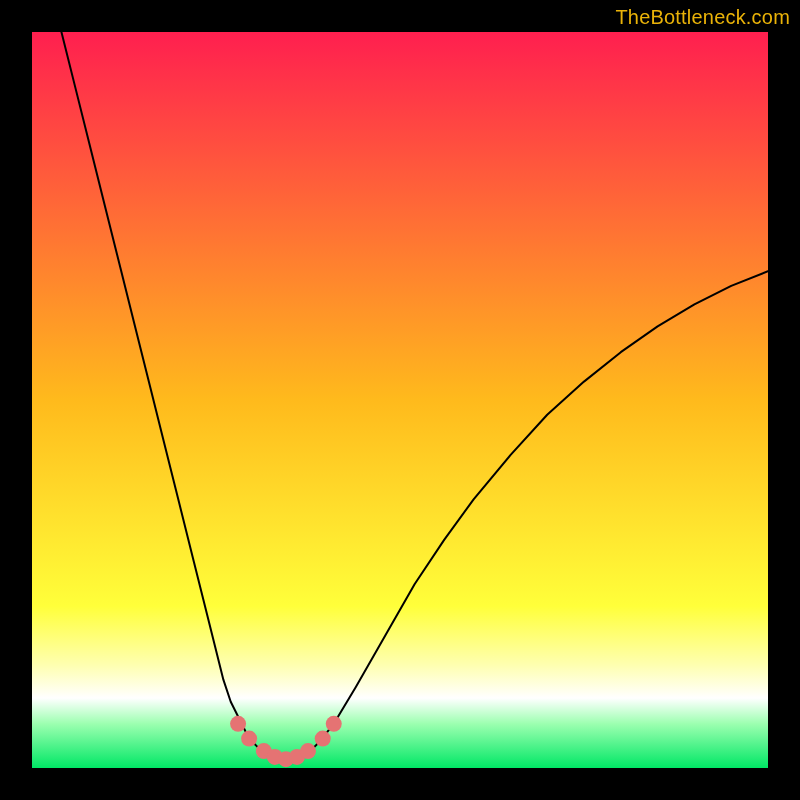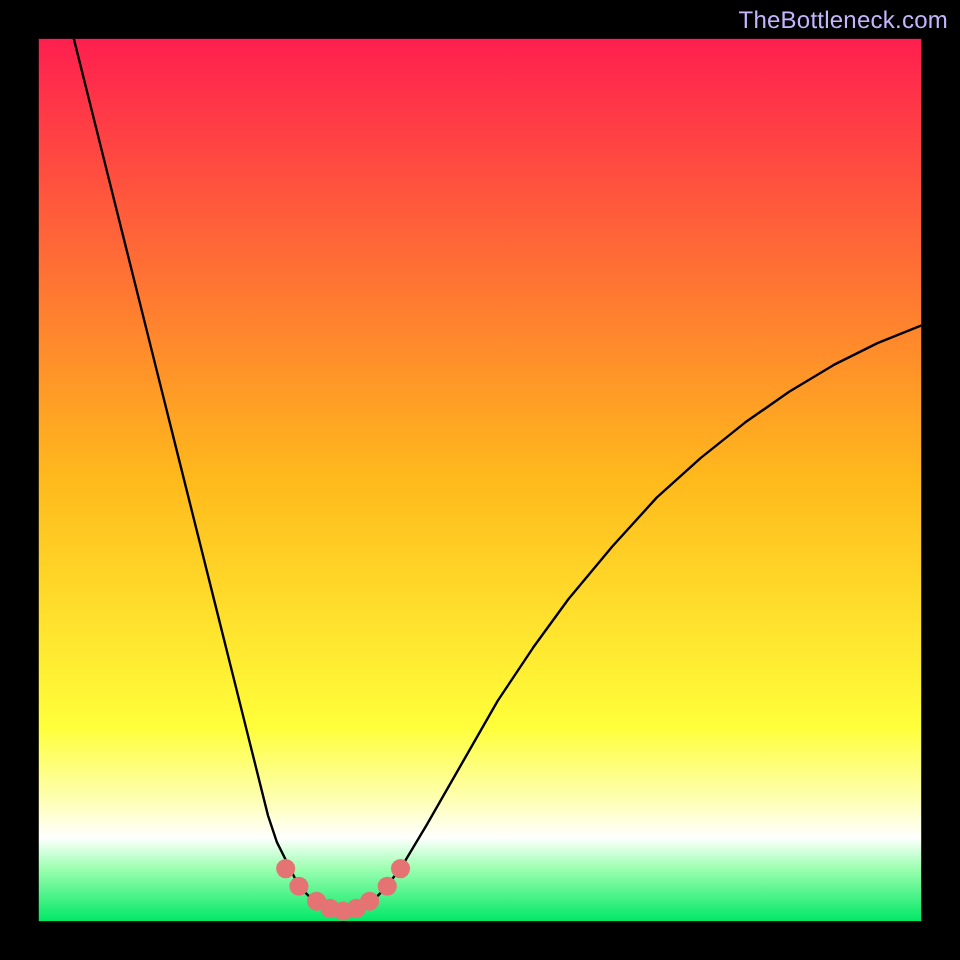--- a/index.html
+++ b/index.html
@@ -22,21 +22,21 @@
     left: 32px;
     top: 32px;
     width: 736px;
     height: 736px;
     overflow: hidden;
   }
   .watermark {
     position: absolute;
     top: 6px;
     right: 10px;
-    color: #c4b5fd;
+    color: #eab308;
     font-size: 20px;
     font-weight: 400;
     letter-spacing: 0.2px;
     z-index: 5;
     user-select: none;
   }
 </style>
 </head>
 <body>
 

